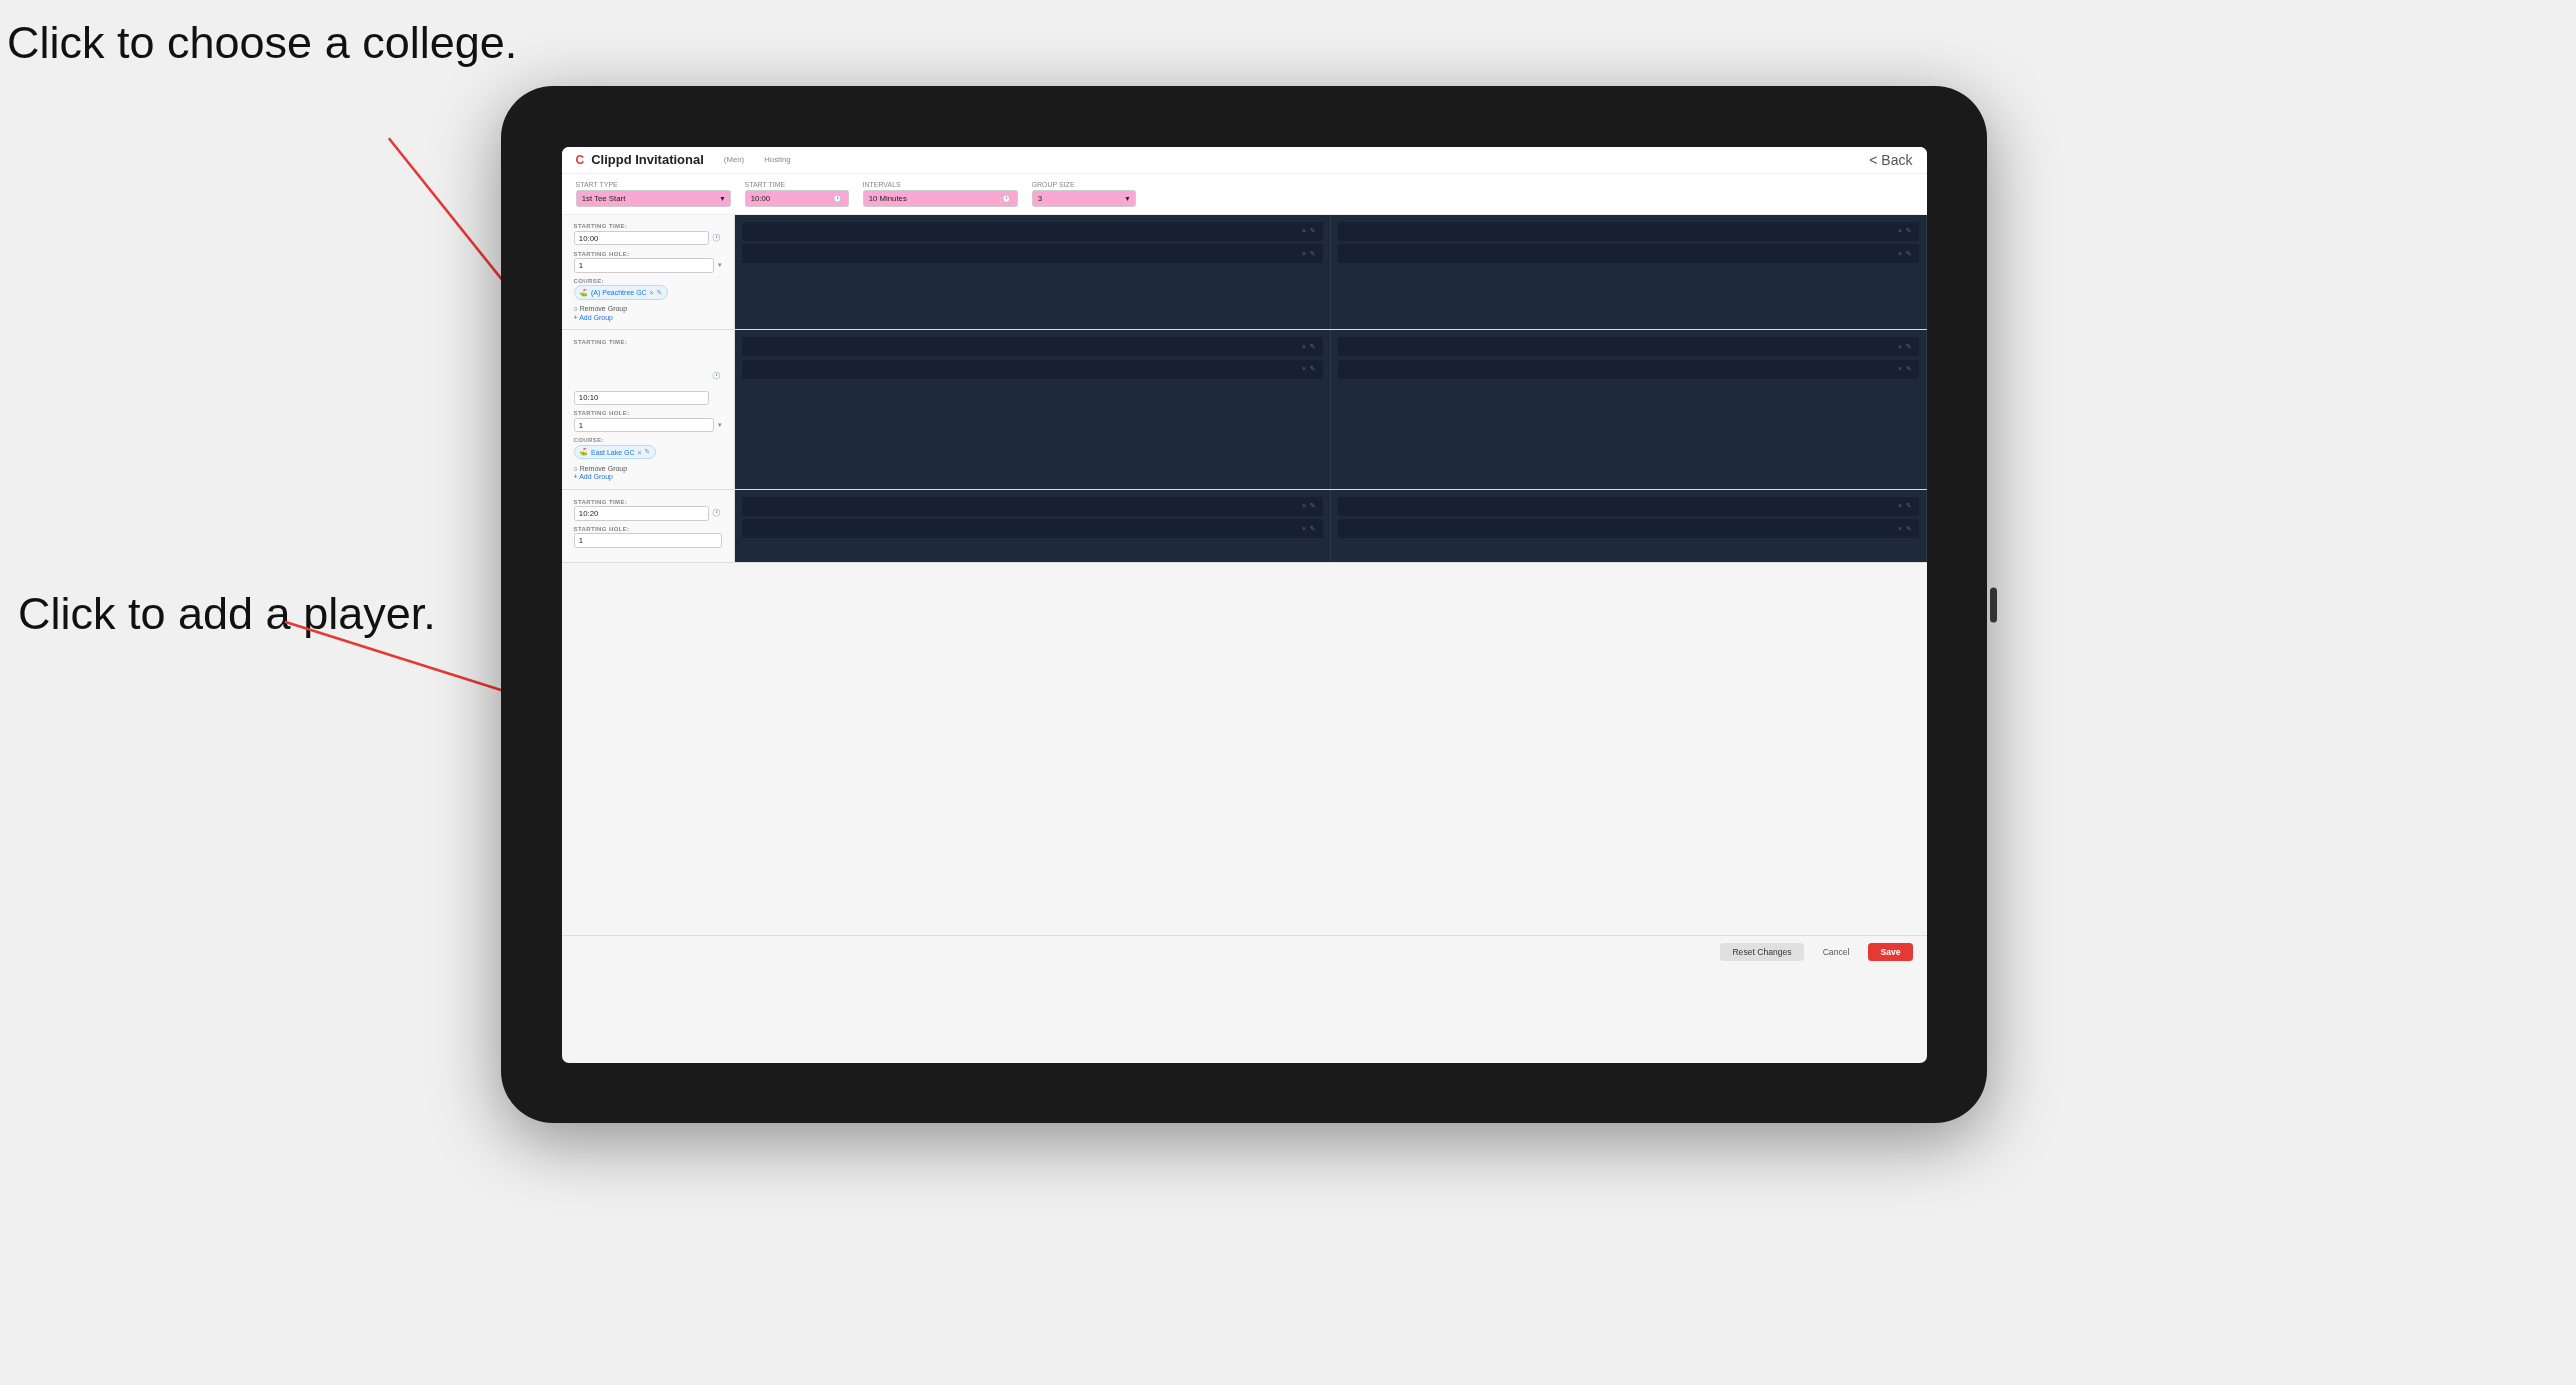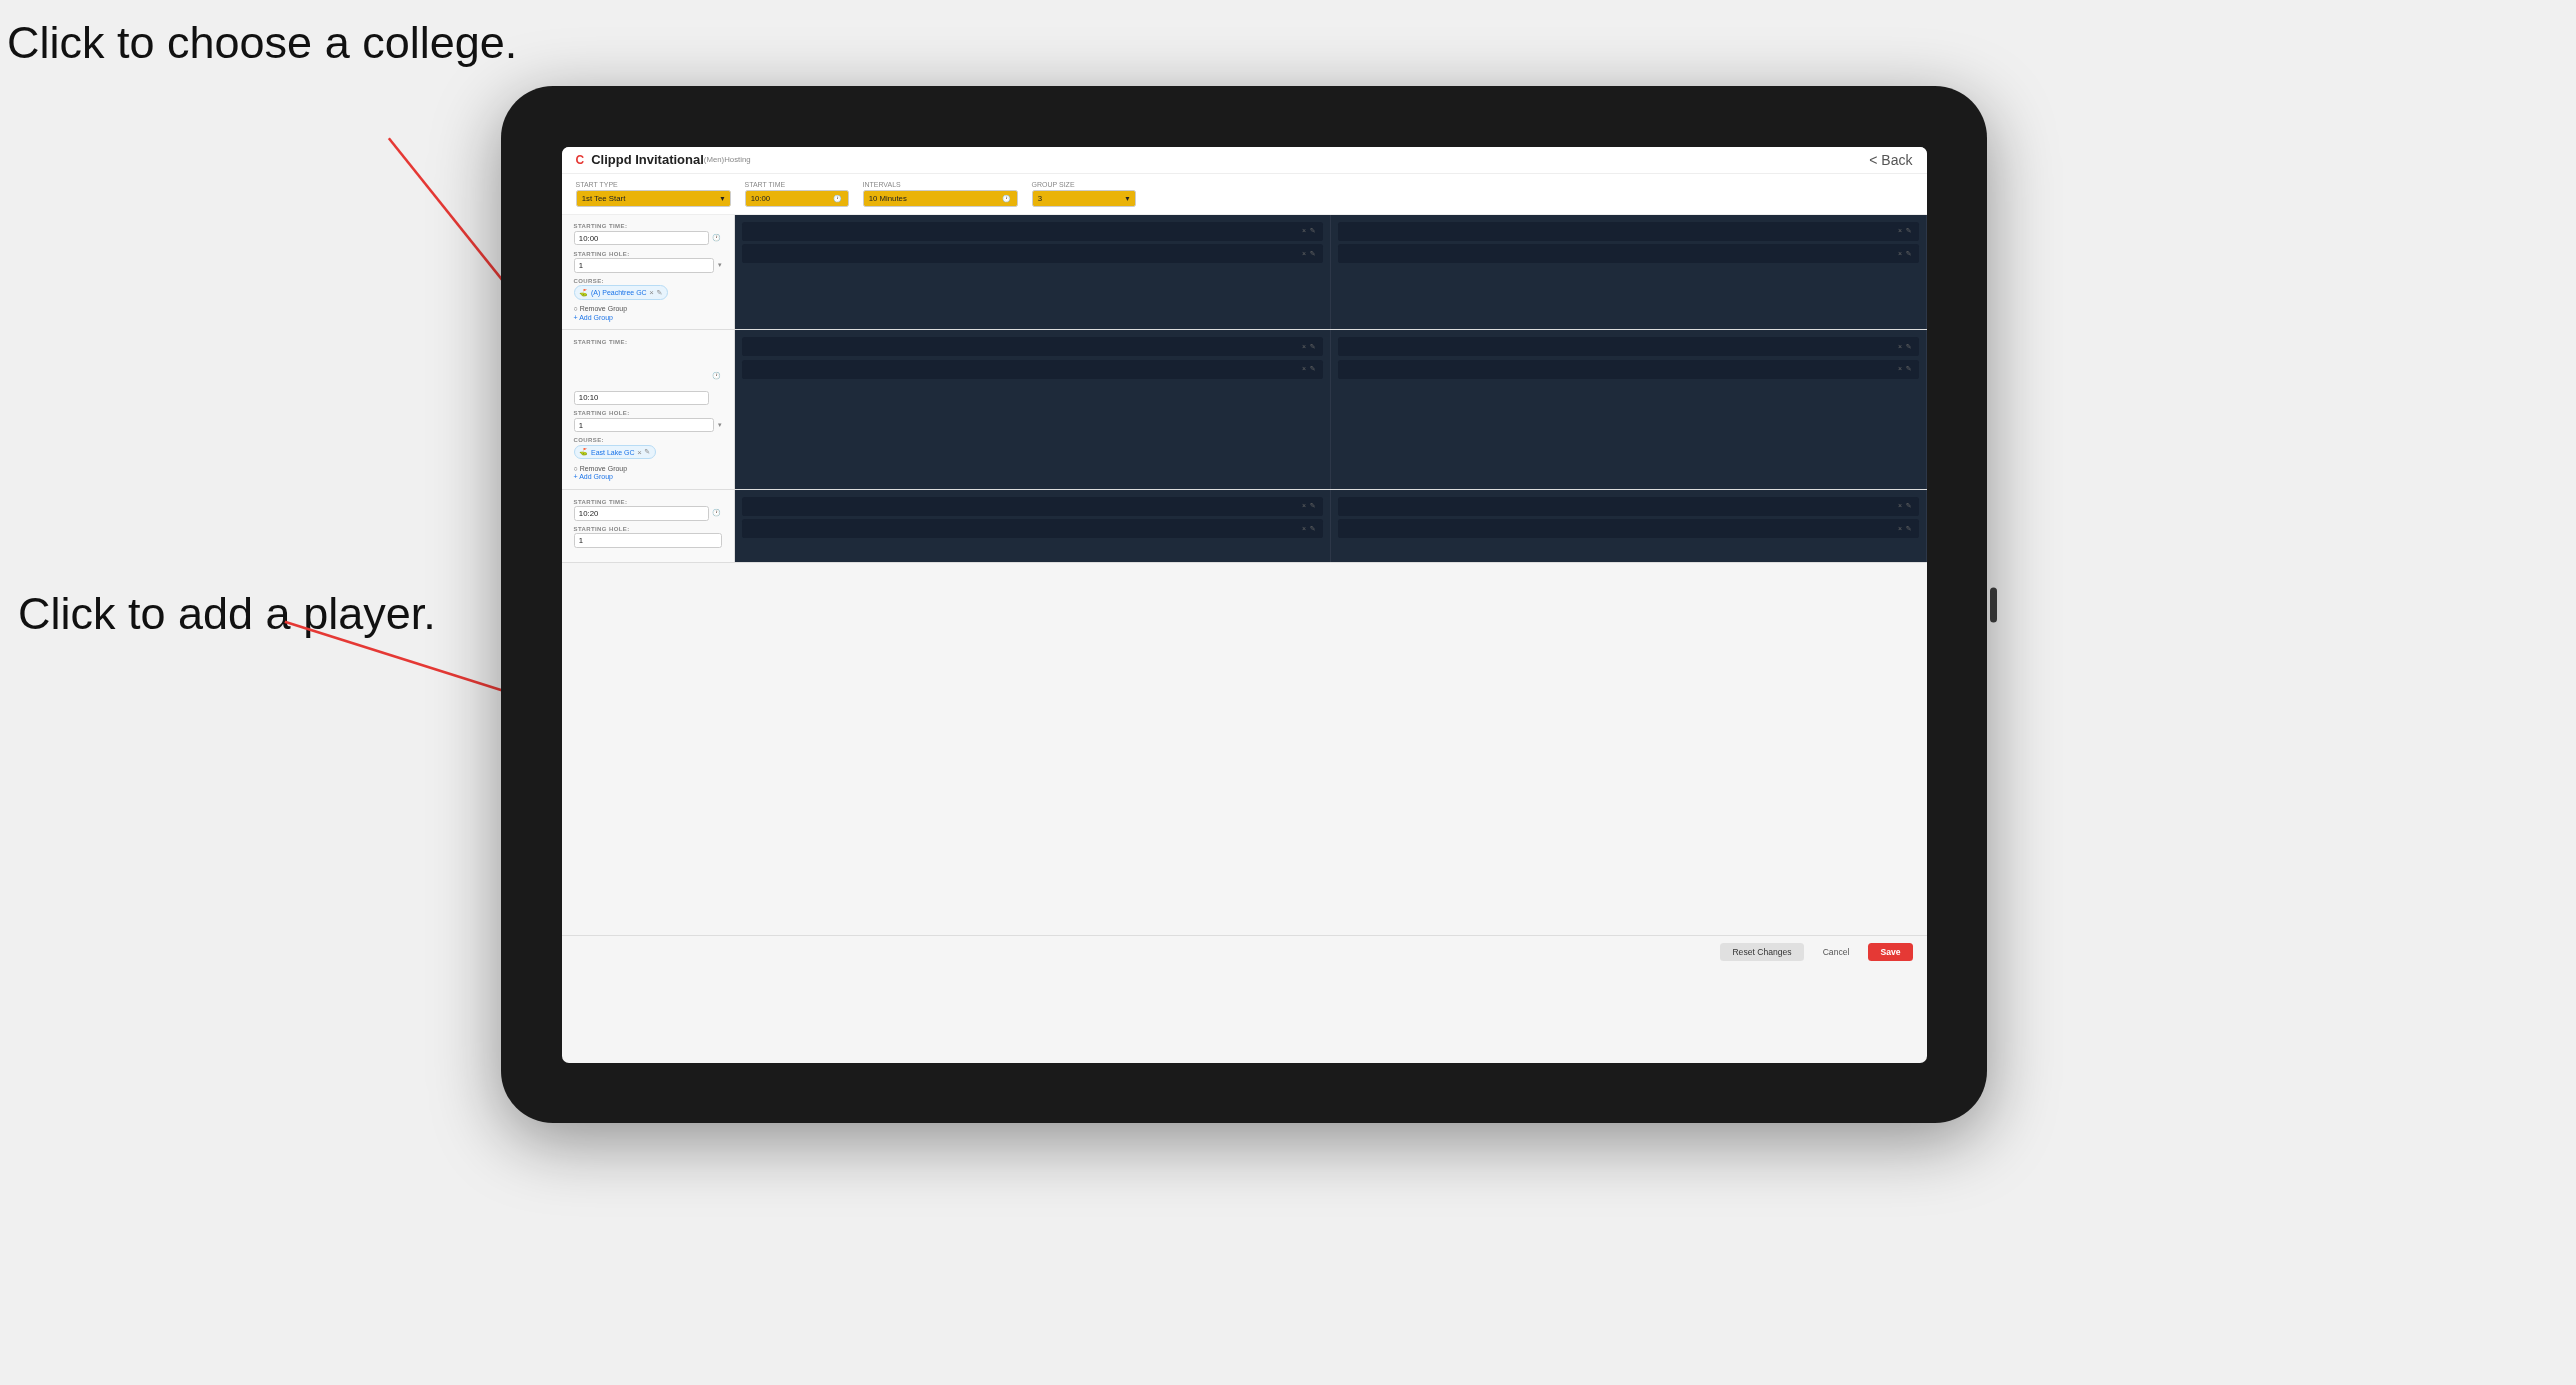--- a/index.html
+++ b/index.html
@@ -134,21 +134,21 @@
 
     .tournament-title {
       font-size: 13px;
       font-weight: 700;
       color: #222;
     }
 
     .hosting-badge {
       font-size: 7.8px;
       color: #888;
-      margin-left: 0;
+      margin-left: 20px;
     }
 
     .back-btn {
       margin-left: auto;
       font-size: 14px;
       color: #555;
       cursor: pointer;
     }
 
     
@@ -171,21 +171,21 @@
       color: #888;
       text-transform: uppercase;
     }
 
     .control-select {
       border: 0.9px solid #ccc;
       border-radius: 2.6px;
       padding: 2.6px 5.2px;
       font-size: 7.8px;
       color: #222;
-      background: #eab308;
+      background: #f9a8d4;
       display: flex;
       align-items: center;
       justify-content: space-between;
       min-width: 104px;
     }
 
     .control-select.wide { min-width: 155px; }
 
     
     .table-header {

